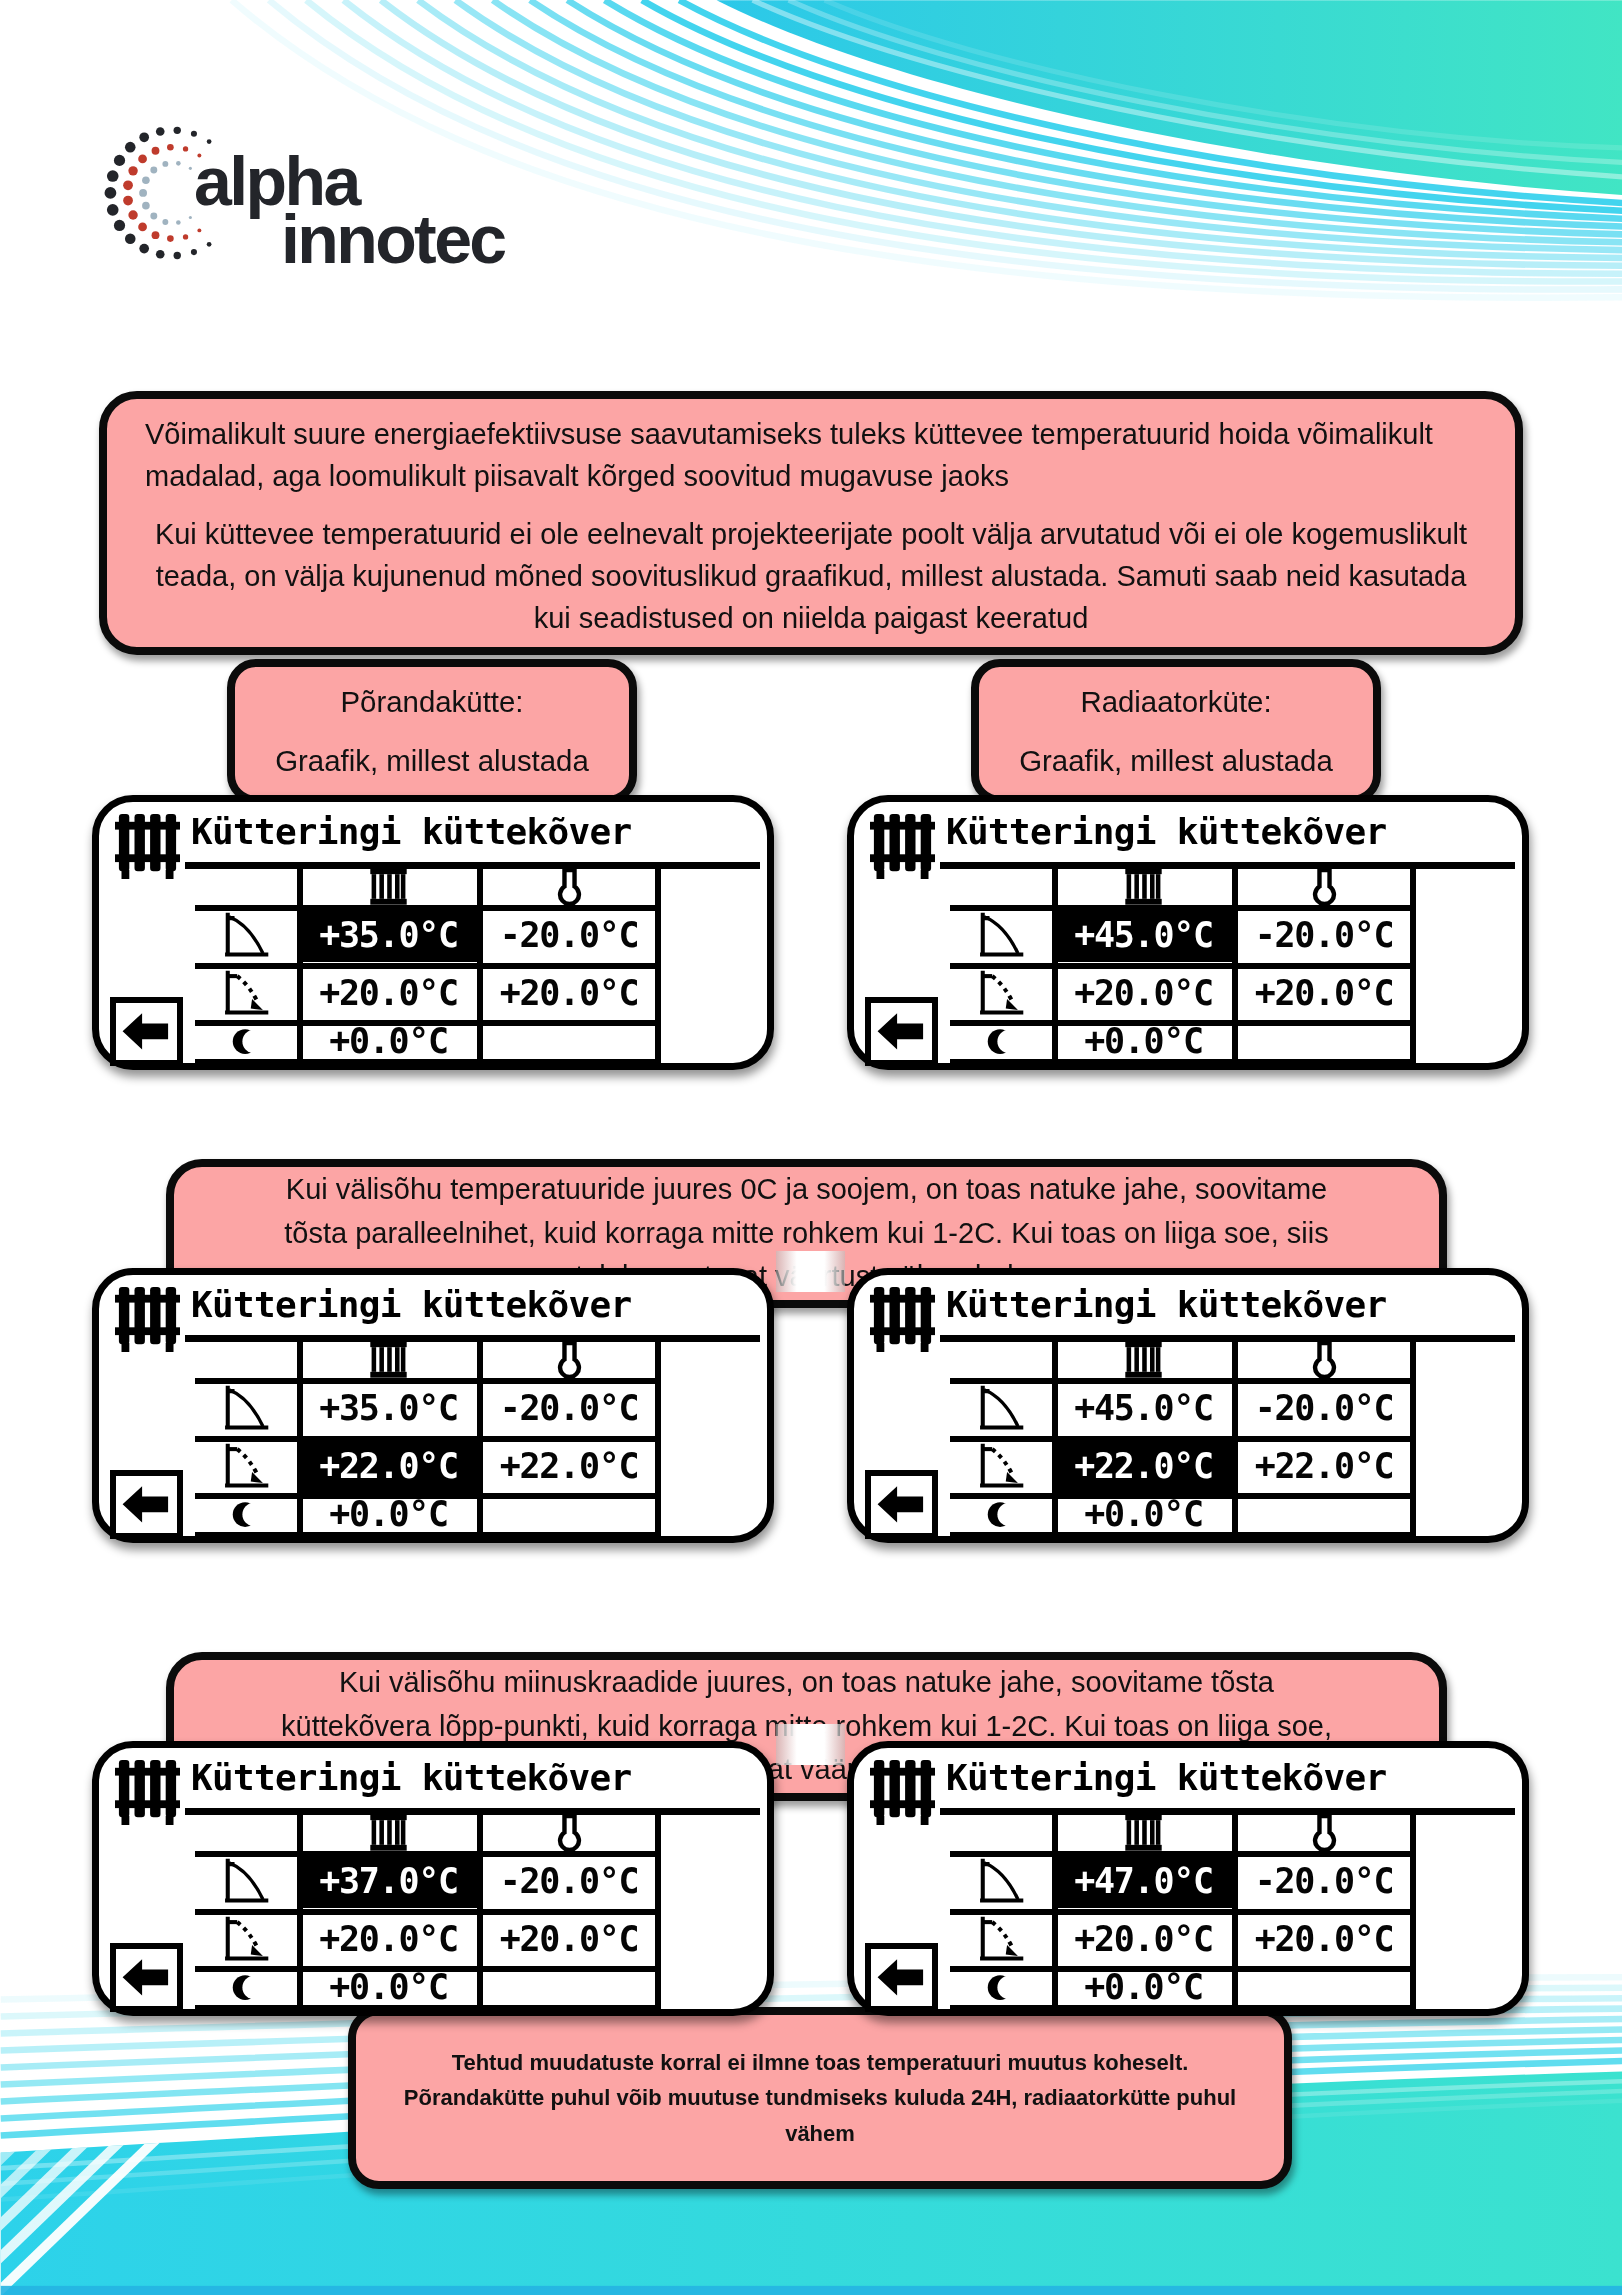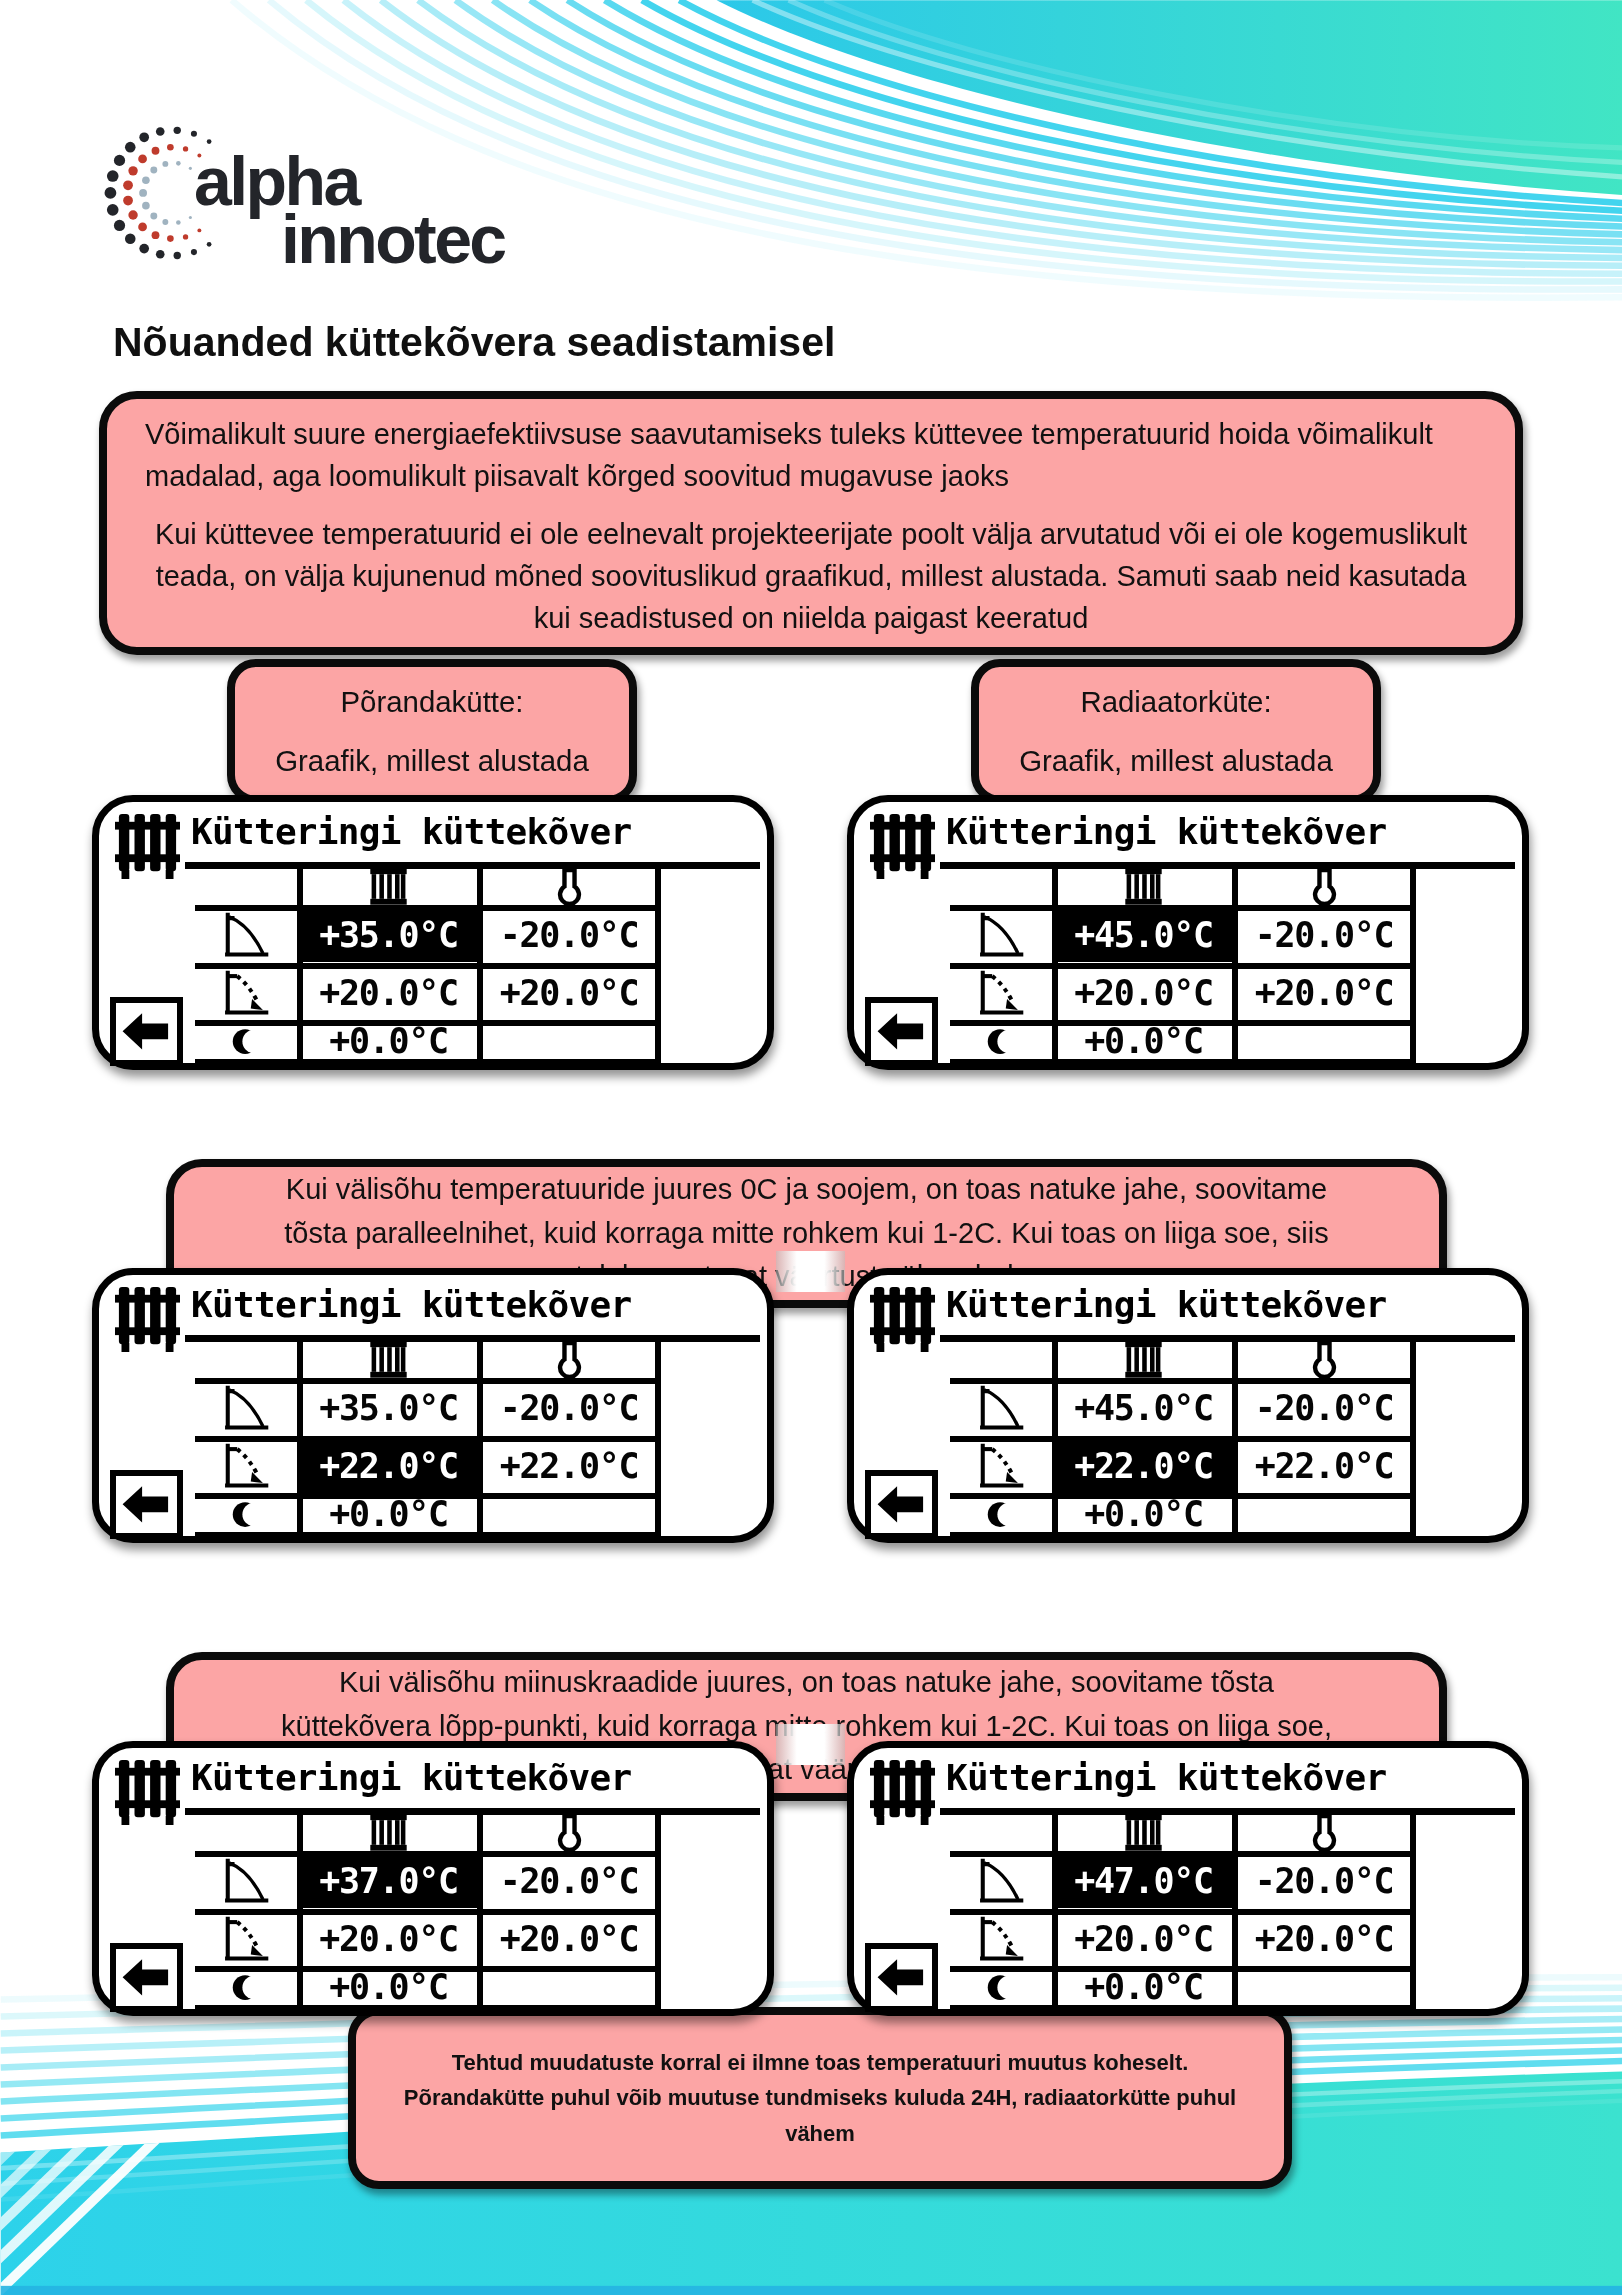--- a/index.html
+++ b/index.html
@@ -173,21 +173,20 @@
       <circle cx="69" cy="125" r="6" fill="#a0b3c0"></circle>
       <circle cx="73.30984179631409" cy="144.44044004007216" r="5.823803458662553" fill="#a0b3c0"></circle>
       <circle cx="85.43176995441918" cy="160.23804438347298" r="5.3124611797498105" fill="#a0b3c0"></circle>
       <circle cx="103.09432392528404" cy="169.43258800929715" r="4.516026908252904" fill="#a0b3c0"></circle>
       <circle cx="122.98781617267878" cy="170.30115663856157" r="3.512461179749811" fill="#a0b3c0"></circle>
       <circle cx="141.38451607214813" cy="162.68099403729363" r="2.4000000000000004" fill="#a0b3c0"></circle>
     </svg>
   <div class="logo-word logo-w1">alpha</div>
   <div class="logo-word logo-w2">innotec</div>
 
-  <h1 class="page-title" style="margin:0;">Nõuanded küttekõvera seadistamisel</h1>
 
   <div class="rbox intro-box">
     <p>Võimalikult suure energiaefektiivsuse saavutamiseks tuleks küttevee temperatuurid hoida võimalikult madalad, aga loomulikult piisavalt kõrged soovitud mugavuse jaoks</p>
     <p class="p2">Kui küttevee temperatuurid ei ole eelnevalt projekteerijate poolt välja arvutatud või ei ole kogemuslikult teada, on välja kujunenud mõned soovituslikud graafikud, millest alustada. Samuti saab neid kasutada kui seadistused on niielda paigast keeratud</p>
   </div>
 
   <div class="rbox label-box label-left">
     <div>Põrandakütte:</div>
     <div>Graafik, millest alustada</div>
   </div>

